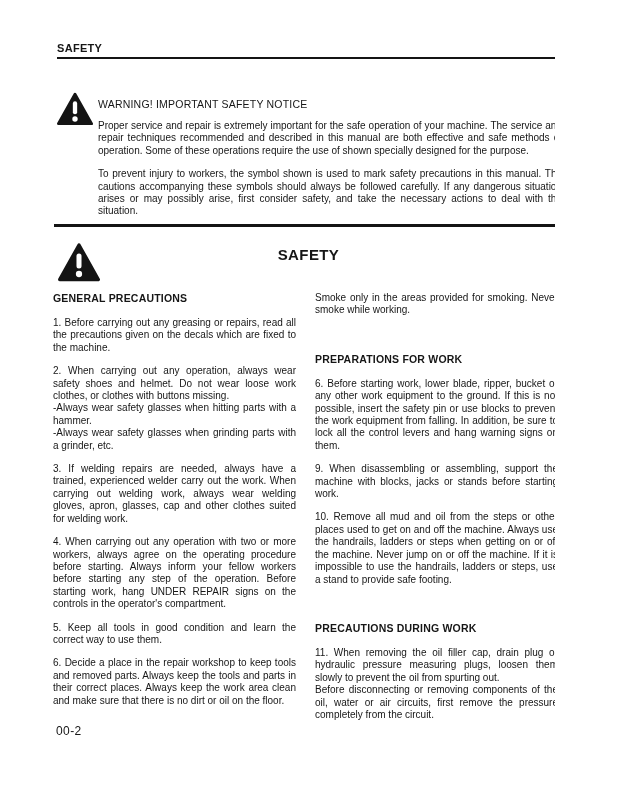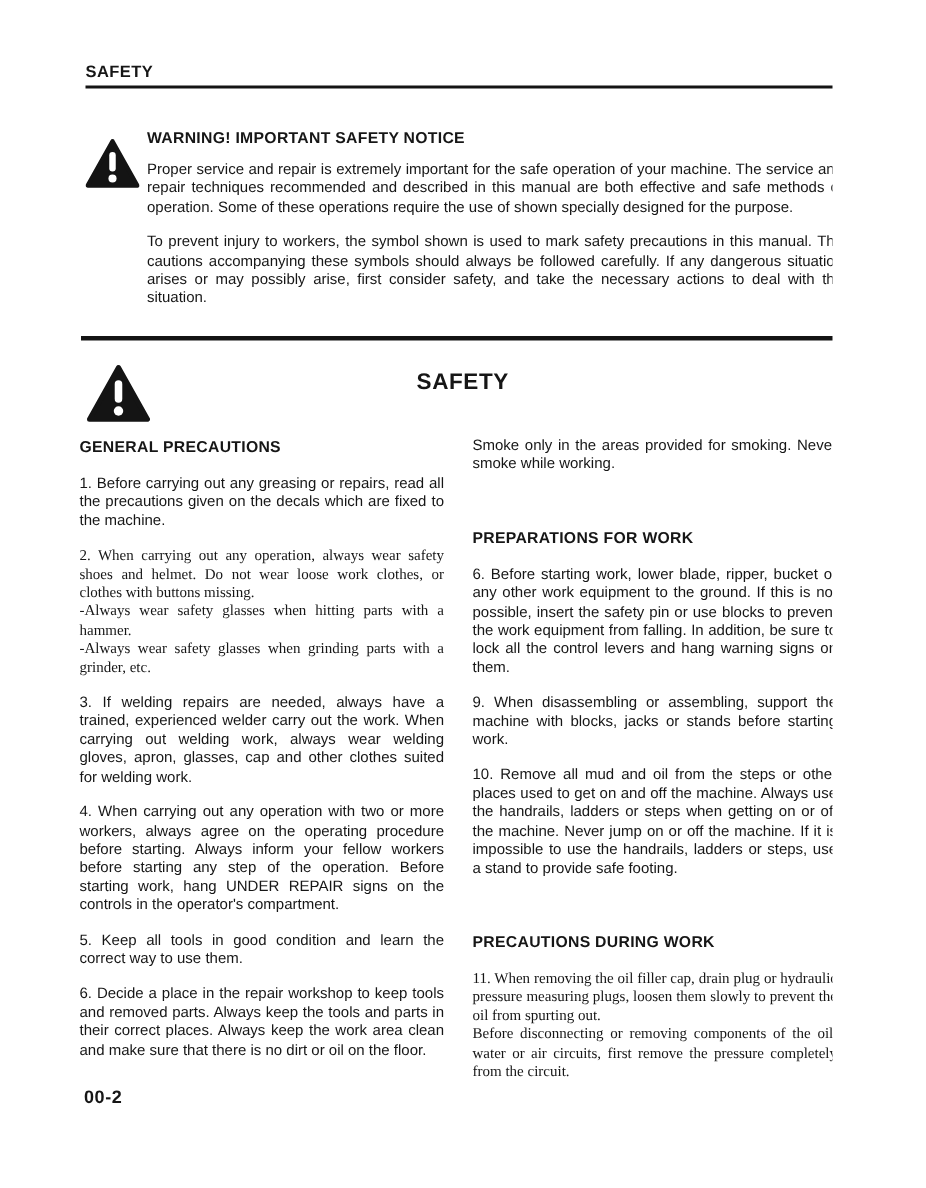--- a/index.html
+++ b/index.html
@@ -26,31 +26,31 @@
   .warning-block {
     position: absolute;
     left: 57px;
     top: 86px;
     width: 505px;
   }
   .warn-icon { position: absolute; left: 0; top: 3px; }
   .warn-text { margin-left: 41px; }
   .warn-title {
     font-size: 10.5px;
-    font-weight: bold;
-    margin: 0 0 10px 0;
+    font-weight: normal;
+    margin: 12px 0 10px 0;
     letter-spacing: 0.2px;
   }
   p.body {
     font-size: 10px;
     line-height: 12.4px;
     text-align: justify;
     margin: 0 0 11px 0;
   }
-  .prewrap { white-space: pre-line; font-family: Liberation Serif, serif; }
+  .prewrap { white-space: pre-line; }
   .divider {
     position: absolute;
     left: 54px;
     top: 224px;
     width: 537px;
     height: 3px;
     background: #141414;
   }
   .section-head { position: absolute; left: 0; top: 238px; width: 617px; }
   .section-icon { position: absolute; left: 58px; top: 2px; }
@@ -75,21 +75,21 @@
     font-weight: bold;
     letter-spacing: 0.2px;
     margin: 0 0 13px 0;
   }
   .col-heading.spaced { margin-top: 36px; }
   .footer-pageno {
     position: absolute;
     left: 56px;
     top: 724px;
     font-size: 12px;
-    font-weight: bold;
+    font-weight: normal;
     letter-spacing: 0.4px;
   }
 </style>
 </head>
 <body>
 
 <div class="page">
 
   <div class="doc-header">SAFETY</div>
 

